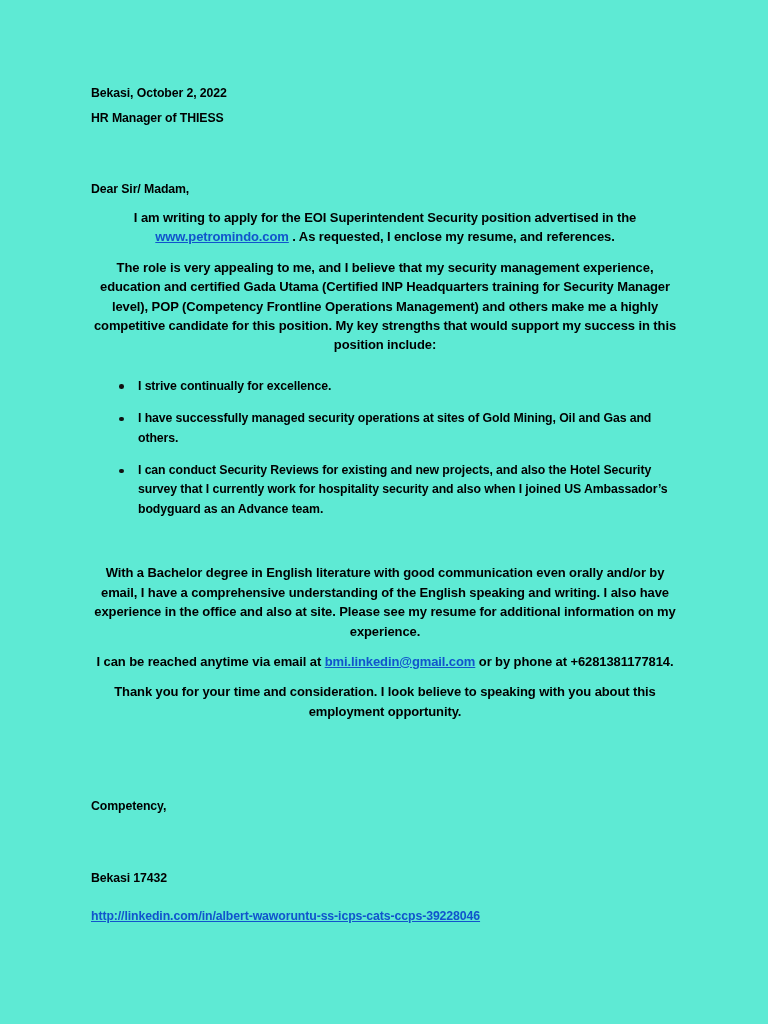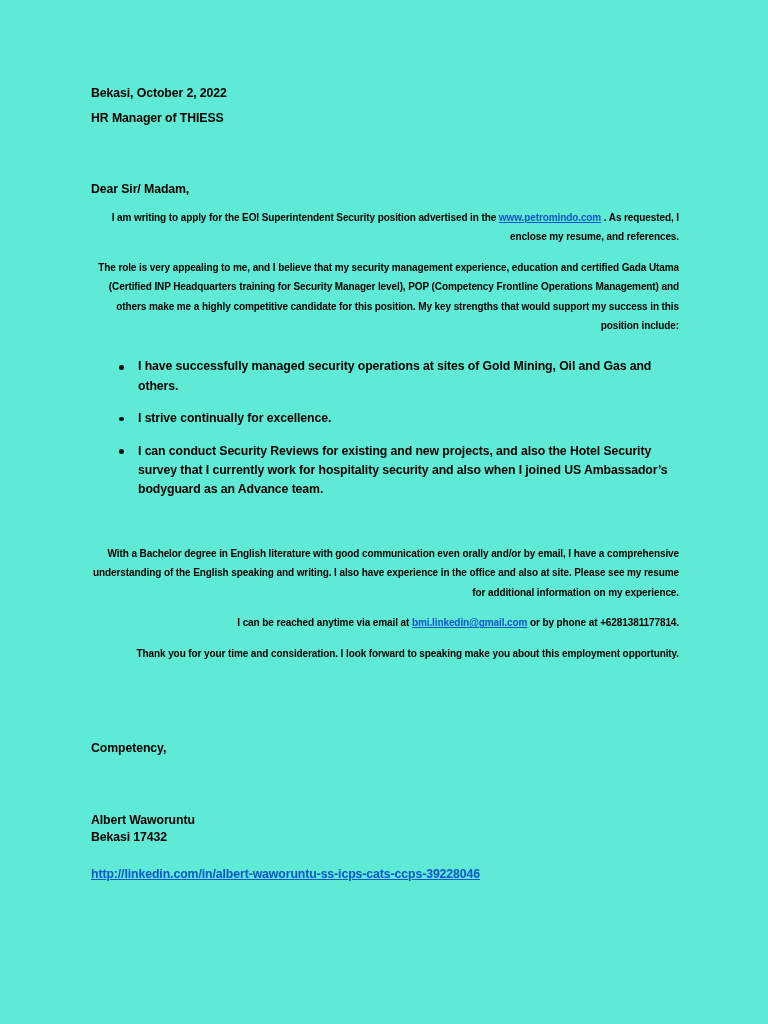--- a/index.html
+++ b/index.html
@@ -27,25 +27,25 @@
     top: 86px;
     width: 588px;
   }
   .line {
     font-size: 12.3px;
     line-height: 15px;
     font-weight: 600;
     letter-spacing: -0.1px;
   }
   .block {
-    font-size: 10px;
+    font-size: 13px;
     line-height: 19.4px;
     font-weight: 600;
     letter-spacing: -0.1px;
-    text-align: right;
+    text-align: center;
   }
   .gap-sm { height: 11px; }
   .gap-md { height: 22px; }
   .gap-xl { height: 44px; }
   .gap-xxl { height: 56px; }
   .gap-date { height: 10px; }
 
   a.link, .link {
     color: #1154cc;
     text-decoration: underline;
@@ -101,45 +101,44 @@
 
     <div class="block"><span>I am writing to apply for the EOI Superintendent Security position advertised in the </span><span class="link">www.petromindo.com</span><span> . As requested, I enclose my resume, and references.</span></div>
 
     <div class="gap-sm"></div>
 
     <div class="block">The role is very appealing to me, and I believe that my security management experience, education and certified Gada Utama (Certified INP Headquarters training for Security Manager level), POP (Competency Frontline Operations Management) and others make me a highly competitive candidate for this position. My key strengths that would support my success in this position include:</div>
 
     <div class="gap-md"></div>
 
     <ul class="bullets">
+      <li><span class="dot"></span><span>I strive continually for excellence.</span></li>
       <li><span class="dot"></span><span>I have successfully managed security operations at sites of Gold Mining, Oil and Gas and others.</span></li>
-      <li><span class="dot"></span><span>I strive continually for excellence.</span></li>
       <li><span class="dot"></span><span>I can conduct Security Reviews for existing and new projects, and also the Hotel Security survey that I currently work for hospitality security and also when I joined US Ambassador’s bodyguard as an Advance team.</span></li>
     </ul>
 
     <div class="gap-xl"></div>
 
     <div class="block">With a Bachelor degree in English literature with good communication even orally and/or by email, I have a comprehensive understanding of the English speaking and writing. I also have experience in the office and also at site. Please see my resume for additional information on my experience.</div>
 
     <div class="gap-sm"></div>
 
     <div class="block"><span>I can be reached anytime via email at </span><span class="link">bmi.linkedin@gmail.com</span><span> or by phone at +6281381177814.</span></div>
 
     <div class="gap-sm"></div>
 
-    <div class="block">Thank you for your time and consideration. I look forward to speaking make you about this employment opportunity.</div>
+    <div class="block">Thank you for your time and consideration. I look believe to speaking with you about this employment opportunity.</div>
 
     <div class="gap-xxl"></div>
     <div style="height:22px"></div>
 
     <div class="line">Competency,</div>
 
     <div class="gap-xxl"></div>
 
-    <div class="addr-line">Albert Waworuntu</div>
     <div class="addr-line">Bekasi 17432</div>
 
     <div class="gap-md"></div>
 
     <div class="line"><span class="link">http://linkedin.com/in/albert-waworuntu-ss-icps-cats-ccps-39228046</span></div>
 
   </div>
 </div>
 
 </body></html>

